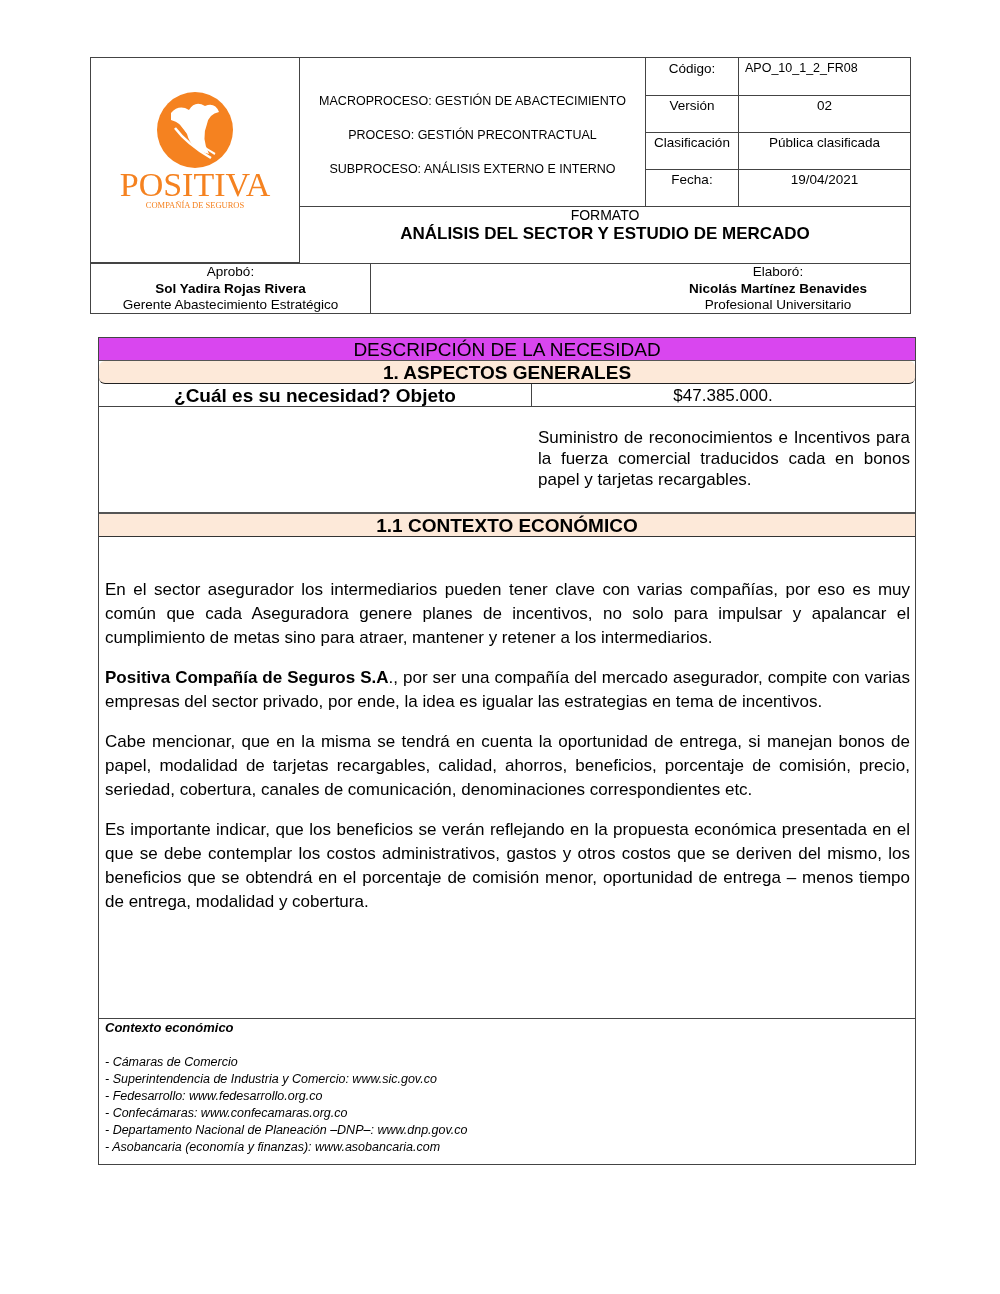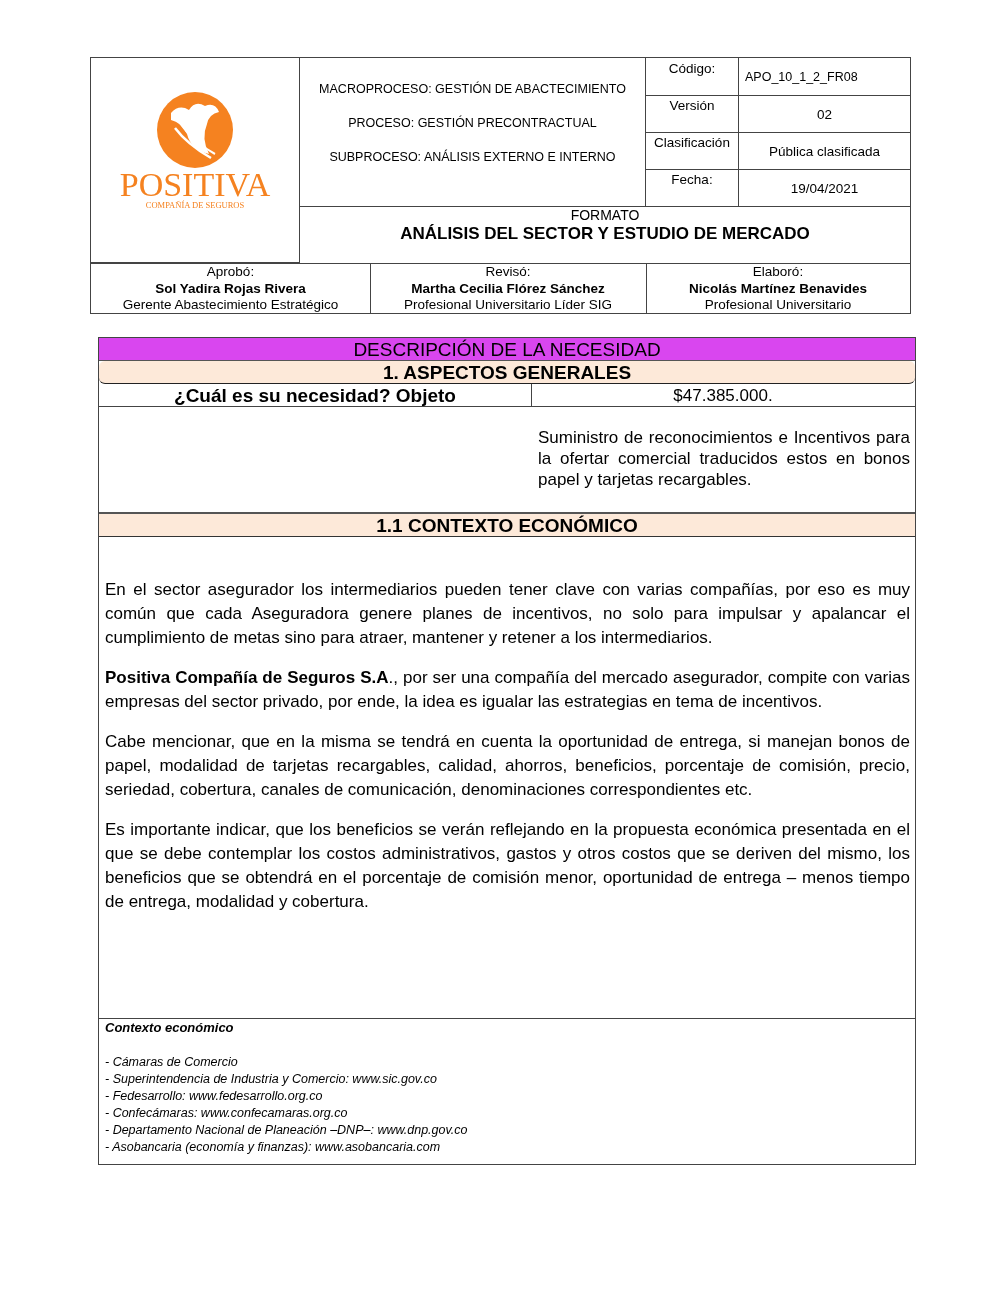--- a/index.html
+++ b/index.html
@@ -3,26 +3,26 @@
 <meta charset="utf-8">
 <style>
   html, body { margin: 0; padding: 0; background: #ffffff; }
   body { width: 1000px; height: 1294px; position: relative; font-family: "Liberation Sans", sans-serif; color: #000; }
   .abs { position: absolute; box-sizing: border-box; }
 
   
   #hdr { left: 90px; top: 57px; width: 821px; height: 257px; border: 1.5px solid #444; }
   #logo-cell { left: 0; top: 0; width: 209px; height: 205px; border-right: 1.5px solid #444; border-bottom: 1.5px solid #444; }
   #proc-cell { left: 209px; top: 0; width: 346px; height: 148px; border-right: 1.5px solid #444; }
-  .proc-line { position: absolute; left: 0; width: 100%; text-align: center; font-size: 12.5px; }
+  .proc-line { position: absolute; left: 0; width: 100%; text-align: center; font-size: 12.5px; margin-top: 12px; }
   #meta-grid { left: 555px; top: 0; width: 264px; height: 148px; }
   .meta-row { position: absolute; left: 0; width: 100%; height: 37px; border-bottom: 1.5px solid #444; }
   .meta-row:last-child { border-bottom: none; }
   .meta-label { position: absolute; left: 0; top: 0; width: 93px; height: 100%; border-right: 1.5px solid #444; text-align: center; font-size: 13.5px; padding-top: 3px; box-sizing: border-box; }
-  .meta-value { position: absolute; left: 93px; top: 9px; right: 0; height: 100%; text-align: center; font-size: 13.5px; padding-top: 3px; box-sizing: border-box; }
+  .meta-value { position: absolute; left: 93px; top: 0; right: 0; height: 100%; text-align: center; font-size: 13.5px; padding-top: 3px; box-sizing: border-box; }
   .meta-value.left { text-align: left; padding-left: 6px; font-size: 12.5px; }
   #formato-cell { left: 209px; top: 148px; width: 610px; height: 57px; border-top: 1.5px solid #444; }
   #formato-label { position: absolute; left: 0; width: 100%; top: 0; text-align: center; font-size: 14px; }
   #formato-title { position: absolute; left: 0; width: 100%; top: 17px; text-align: center; font-size: 17px; font-weight: bold; }
   #sign-row { left: 0; top: 205px; width: 819px; height: 50px; }
   .sign-cell { position: absolute; top: 0; height: 100%; text-align: center; font-size: 13.5px; line-height: 16.5px; }
   .sign-cell .nm { font-weight: bold; }
 
   
   #main { left: 98px; top: 337px; width: 818px; height: 828px; border: 1.5px solid #444; }
@@ -88,42 +88,37 @@
     <div id="formato-label">FORMATO</div>
     <div id="formato-title">ANÁLISIS DEL SECTOR Y ESTUDIO DE MERCADO</div>
   </div>
 
   <div id="sign-row" class="abs" style="border-top:1.5px solid #444;">
     <div class="sign-cell" style="left:0;width:279px;border-right:1.5px solid #444;">
       <div>Aprobó:</div>
       <div class="nm">Sol Yadira Rojas Rivera</div>
       <div>Gerente Abastecimiento Estratégico</div>
     </div>
-    <div class="sign-cell" style="left:279px;width:276px;border-right:1.5px solid #444;">
-      <div>Revisó:</div>
-      <div class="nm">Martha Cecilia Flórez Sánchez</div>
-      <div>Profesional Universitario Líder SIG</div>
-    </div>
     <div class="sign-cell" style="left:555px;width:264px;">
       <div>Elaboró:</div>
       <div class="nm">Nicolás Martínez Benavides</div>
       <div>Profesional Universitario</div>
     </div>
   </div>
 </div>
 
 <div id="main" class="abs">
   <div id="r-desc" class="row">DESCRIPCIÓN DE LA NECESIDAD</div>
   <div id="r-asp" class="row">1.  ASPECTOS GENERALES</div>
   <div id="r-q" class="row">
     <div class="lc">¿Cuál es su necesidad? Objeto</div>
     <div class="rc">$47.385.000.</div>
   </div>
   <div id="r-val" class="row">
-    <div class="rc">Suministro de reconocimientos e Incentivos para la ofertar comercial traducidos estos en bonos papel y tarjetas recargables.</div>
+    <div class="rc">Suministro de reconocimientos e Incentivos para la fuerza comercial traducidos cada en bonos papel y tarjetas recargables.</div>
   </div>
   <div id="r-ctx" class="row">1.1 CONTEXTO ECONÓMICO</div>
   <div id="r-body" class="row">
     <p class="para"><b></b><span>En el sector asegurador los intermediarios pueden tener clave con varias compañías, por eso es muy común que cada Aseguradora genere planes de incentivos, no solo para impulsar y apalancar el cumplimiento de metas sino para atraer, mantener y retener a los intermediarios.</span></p>
     <p class="para"><b>Positiva Compañía de Seguros S.A</b><span>., por ser una compañía del mercado asegurador, compite con varias empresas del sector privado, por ende, la idea es igualar las estrategias en tema de incentivos.</span></p>
     <p class="para"><b></b><span>Cabe mencionar, que en la misma se tendrá en cuenta la oportunidad de entrega, si manejan bonos de papel, modalidad de tarjetas recargables, calidad, ahorros, beneficios, porcentaje de comisión, precio, seriedad, cobertura, canales de comunicación, denominaciones correspondientes etc.</span></p>
     <p class="para"><b></b><span>Es importante indicar, que los beneficios se verán reflejando en la propuesta económica presentada en el que se debe contemplar los costos administrativos, gastos y otros costos que se deriven del mismo, los beneficios que se obtendrá en el porcentaje de comisión menor, oportunidad de entrega – menos tiempo de entrega, modalidad y cobertura.</span></p>
   </div>
   <div id="r-src" class="row">
     <div id="src-title">Contexto económico</div>

